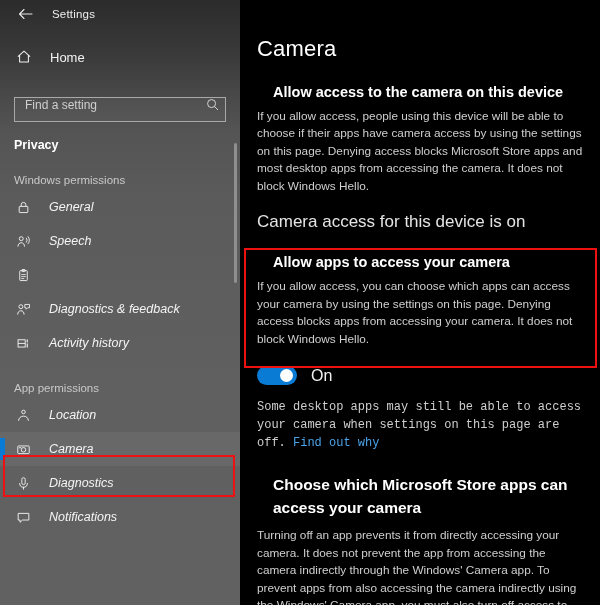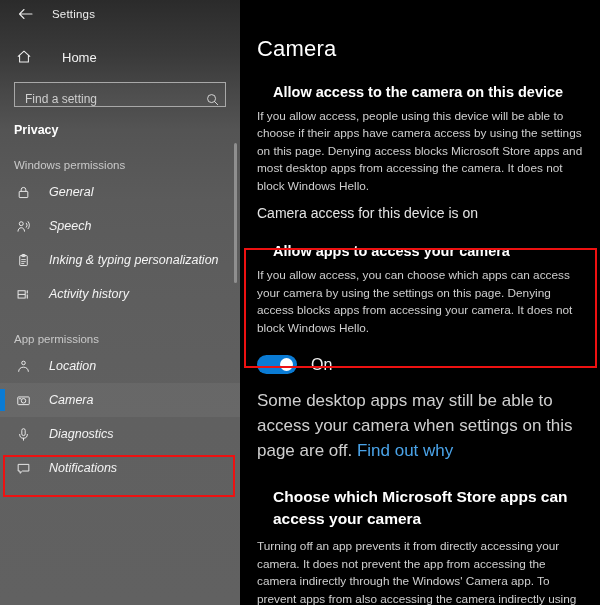--- a/index.html
+++ b/index.html
@@ -65,33 +65,33 @@
   }
   .home-row .ico {
     width: 20px;
     height: 20px;
     display: flex;
     align-items: center;
     justify-content: center;
     color: #f0f0f0;
   }
   .home-row .lbl {
-    margin-left: 28px;
+    margin-left: 16px;
     color: #f2f2f2;
     font-size: 13px;
     text-align: center;
   }
 
   .search-wrap {
-    margin: 8px 14px 0 14px;
+    margin: 23px 14px 0 14px;
     height: 25px;
     border: 1px solid #a8a8a8;
     background: rgba(255,255,255,0.035);
     display: flex;
-    align-items: flex-end;
+    align-items: flex-start;
     padding: 0 6px 0 10px;
     box-sizing: border-box;
   }
   .search-wrap input {
     flex: 1;
     background: transparent;
     border: none;
     outline: none;
     color: #dcdcdc;
     font-family: "Liberation Sans", sans-serif;
@@ -200,22 +200,22 @@
   }
   .body-text {
     color: #cfcfcf;
     font-size: 11.8px;
     line-height: 1.48;
     margin-top: 8px;
     max-width: 330px;
   }
   .status-line {
     color: #e4e4e4;
-    font-size: 14px;
-    margin-top: 10px;
+    font-size: 17px;
+    margin-top: 17px;
   }
   .btn {
     margin-top: 9px;
     background: #333333;
     color: #f2f2f2;
     border: 1px solid #333333;
     font-family: "Liberation Sans", sans-serif;
     font-size: 11.8px;
     padding: 6px 18px;
     cursor: default;
@@ -249,24 +249,25 @@
     color: #f0f0f0;
     font-size: 16px;
   }
   .link {
     color: #4aa3e8;
     text-decoration: none;
     cursor: pointer;
   }
   .note-text {
     color: #cfcfcf;
-    font-size: 17px;
+    font-size: 12px;
     line-height: 1.48;
     margin-top: 14px;
     max-width: 330px;
+    font-family: Liberation Mono, monospace;
   }
 
   
   .hl-main {
     position: absolute;
     left: 4px;
     top: 248px;
     width: 353px;
     height: 120px;
     border: 2px solid #ee1111;
@@ -335,23 +336,32 @@
     </div>
 
     <div class="nav-item">
       <span class="ico">
         <svg width="15" height="15" viewBox="0 0 16 16" fill="none">
           <rect x="4" y="2.8" width="8" height="10.6" rx="0.8" stroke="currentColor" stroke-width="1"></rect>
           <rect x="6.2" y="1.6" width="3.6" height="2.2" rx="0.6" stroke="currentColor" stroke-width="1"></rect>
           <path d="M6 7h4M6 9.2h4M6 11.3h2.4" stroke="currentColor" stroke-width="0.9" stroke-linecap="round"></path>
         </svg>
       </span>
-      <span class="lbl">Inking &amp; typing personalization</span>
-    </div>
-
+    </div>
+
+    <div class="nav-item">
+      <span class="ico">
+        <svg width="15" height="15" viewBox="0 0 16 16" fill="none">
+          <circle cx="5.2" cy="5" r="2.1" stroke="currentColor" stroke-width="1"></circle>
+          <path d="M1.8 13c0-2.2 1.5-3.7 3.4-3.7S8.6 10.8 8.6 13" stroke="currentColor" stroke-width="1" stroke-linecap="round"></path>
+          <path d="M9.4 2.6h5v3.6h-2.1l-1.5 1.5V6.2H9.4z" stroke="currentColor" stroke-width="0.95" stroke-linejoin="round"></path>
+        </svg>
+      </span>
+      <span class="lbl">Diagnostics &amp; feedback</span>
+    </div>
 
     <div class="nav-item">
       <span class="ico">
         <svg width="15" height="15" viewBox="0 0 16 16" fill="none">
           <rect x="2.2" y="4" width="7.6" height="7.8" stroke="currentColor" stroke-width="1"></rect>
           <path d="M2.2 7.9h7.6" stroke="currentColor" stroke-width="1"></path>
           <path d="M12 4v2.4M12 8.4v3.4" stroke="currentColor" stroke-width="1.2" stroke-linecap="round"></path>
         </svg>
       </span>
       <span class="lbl">Activity history</span>

